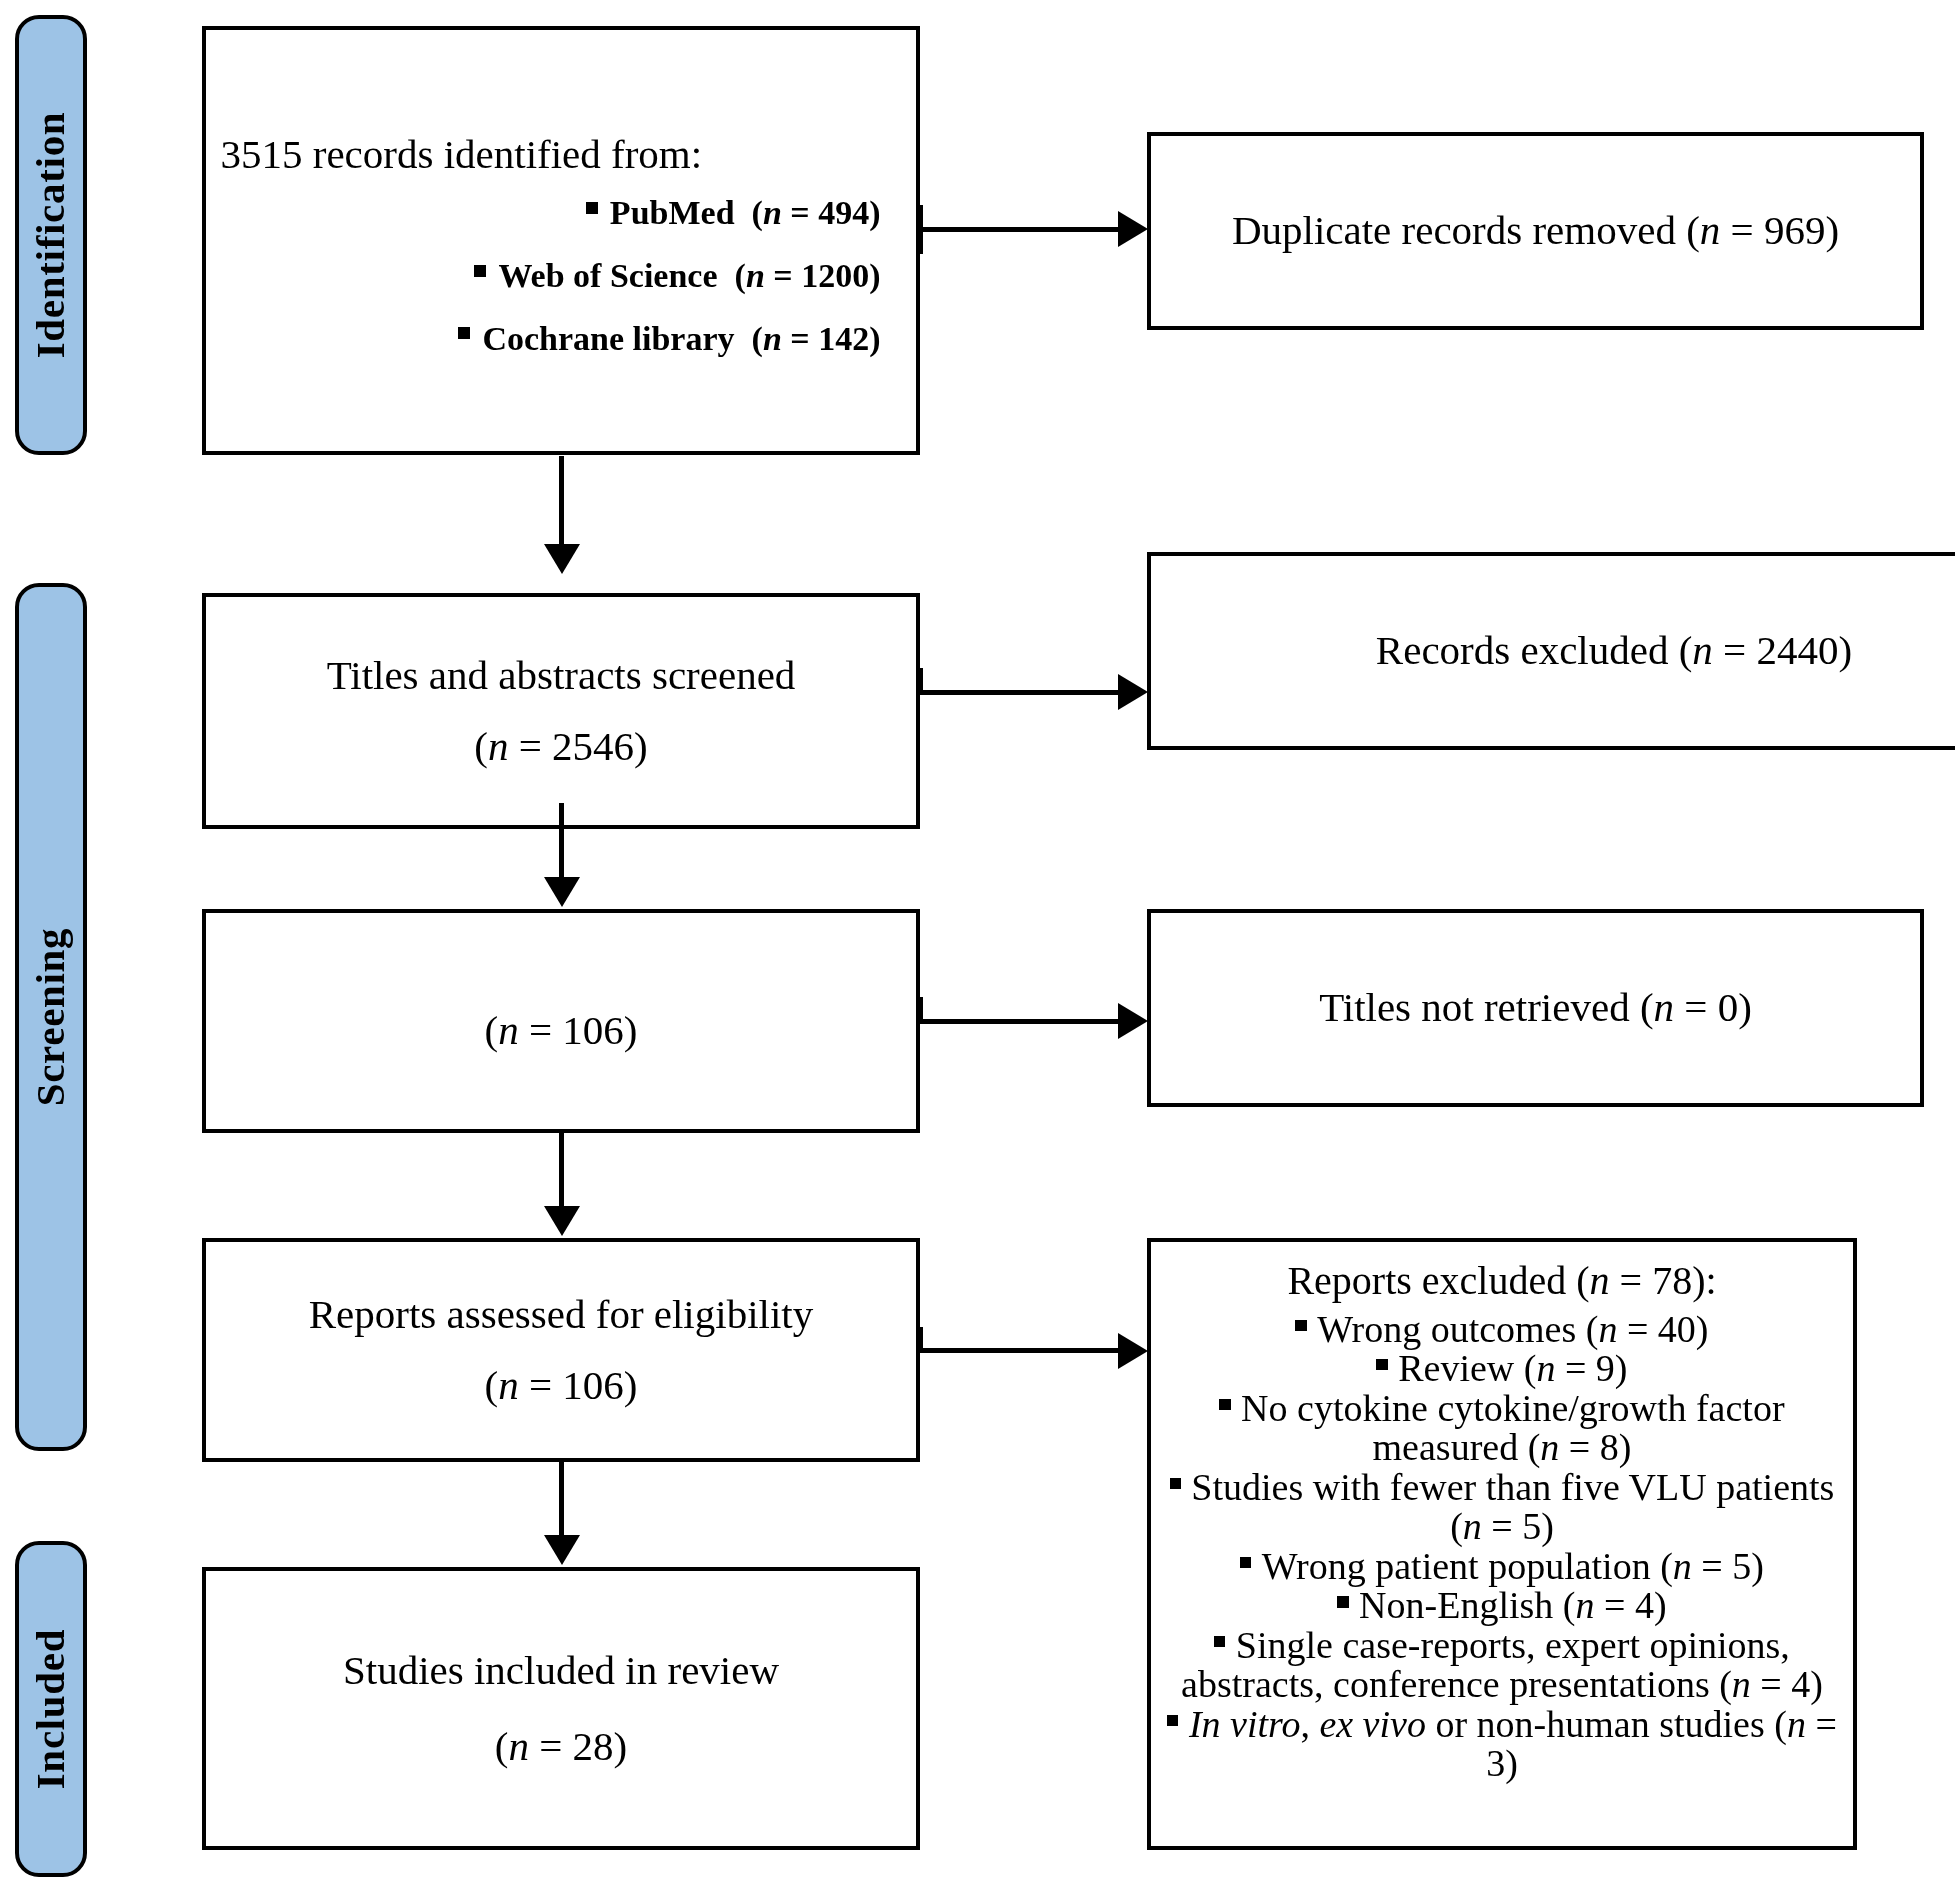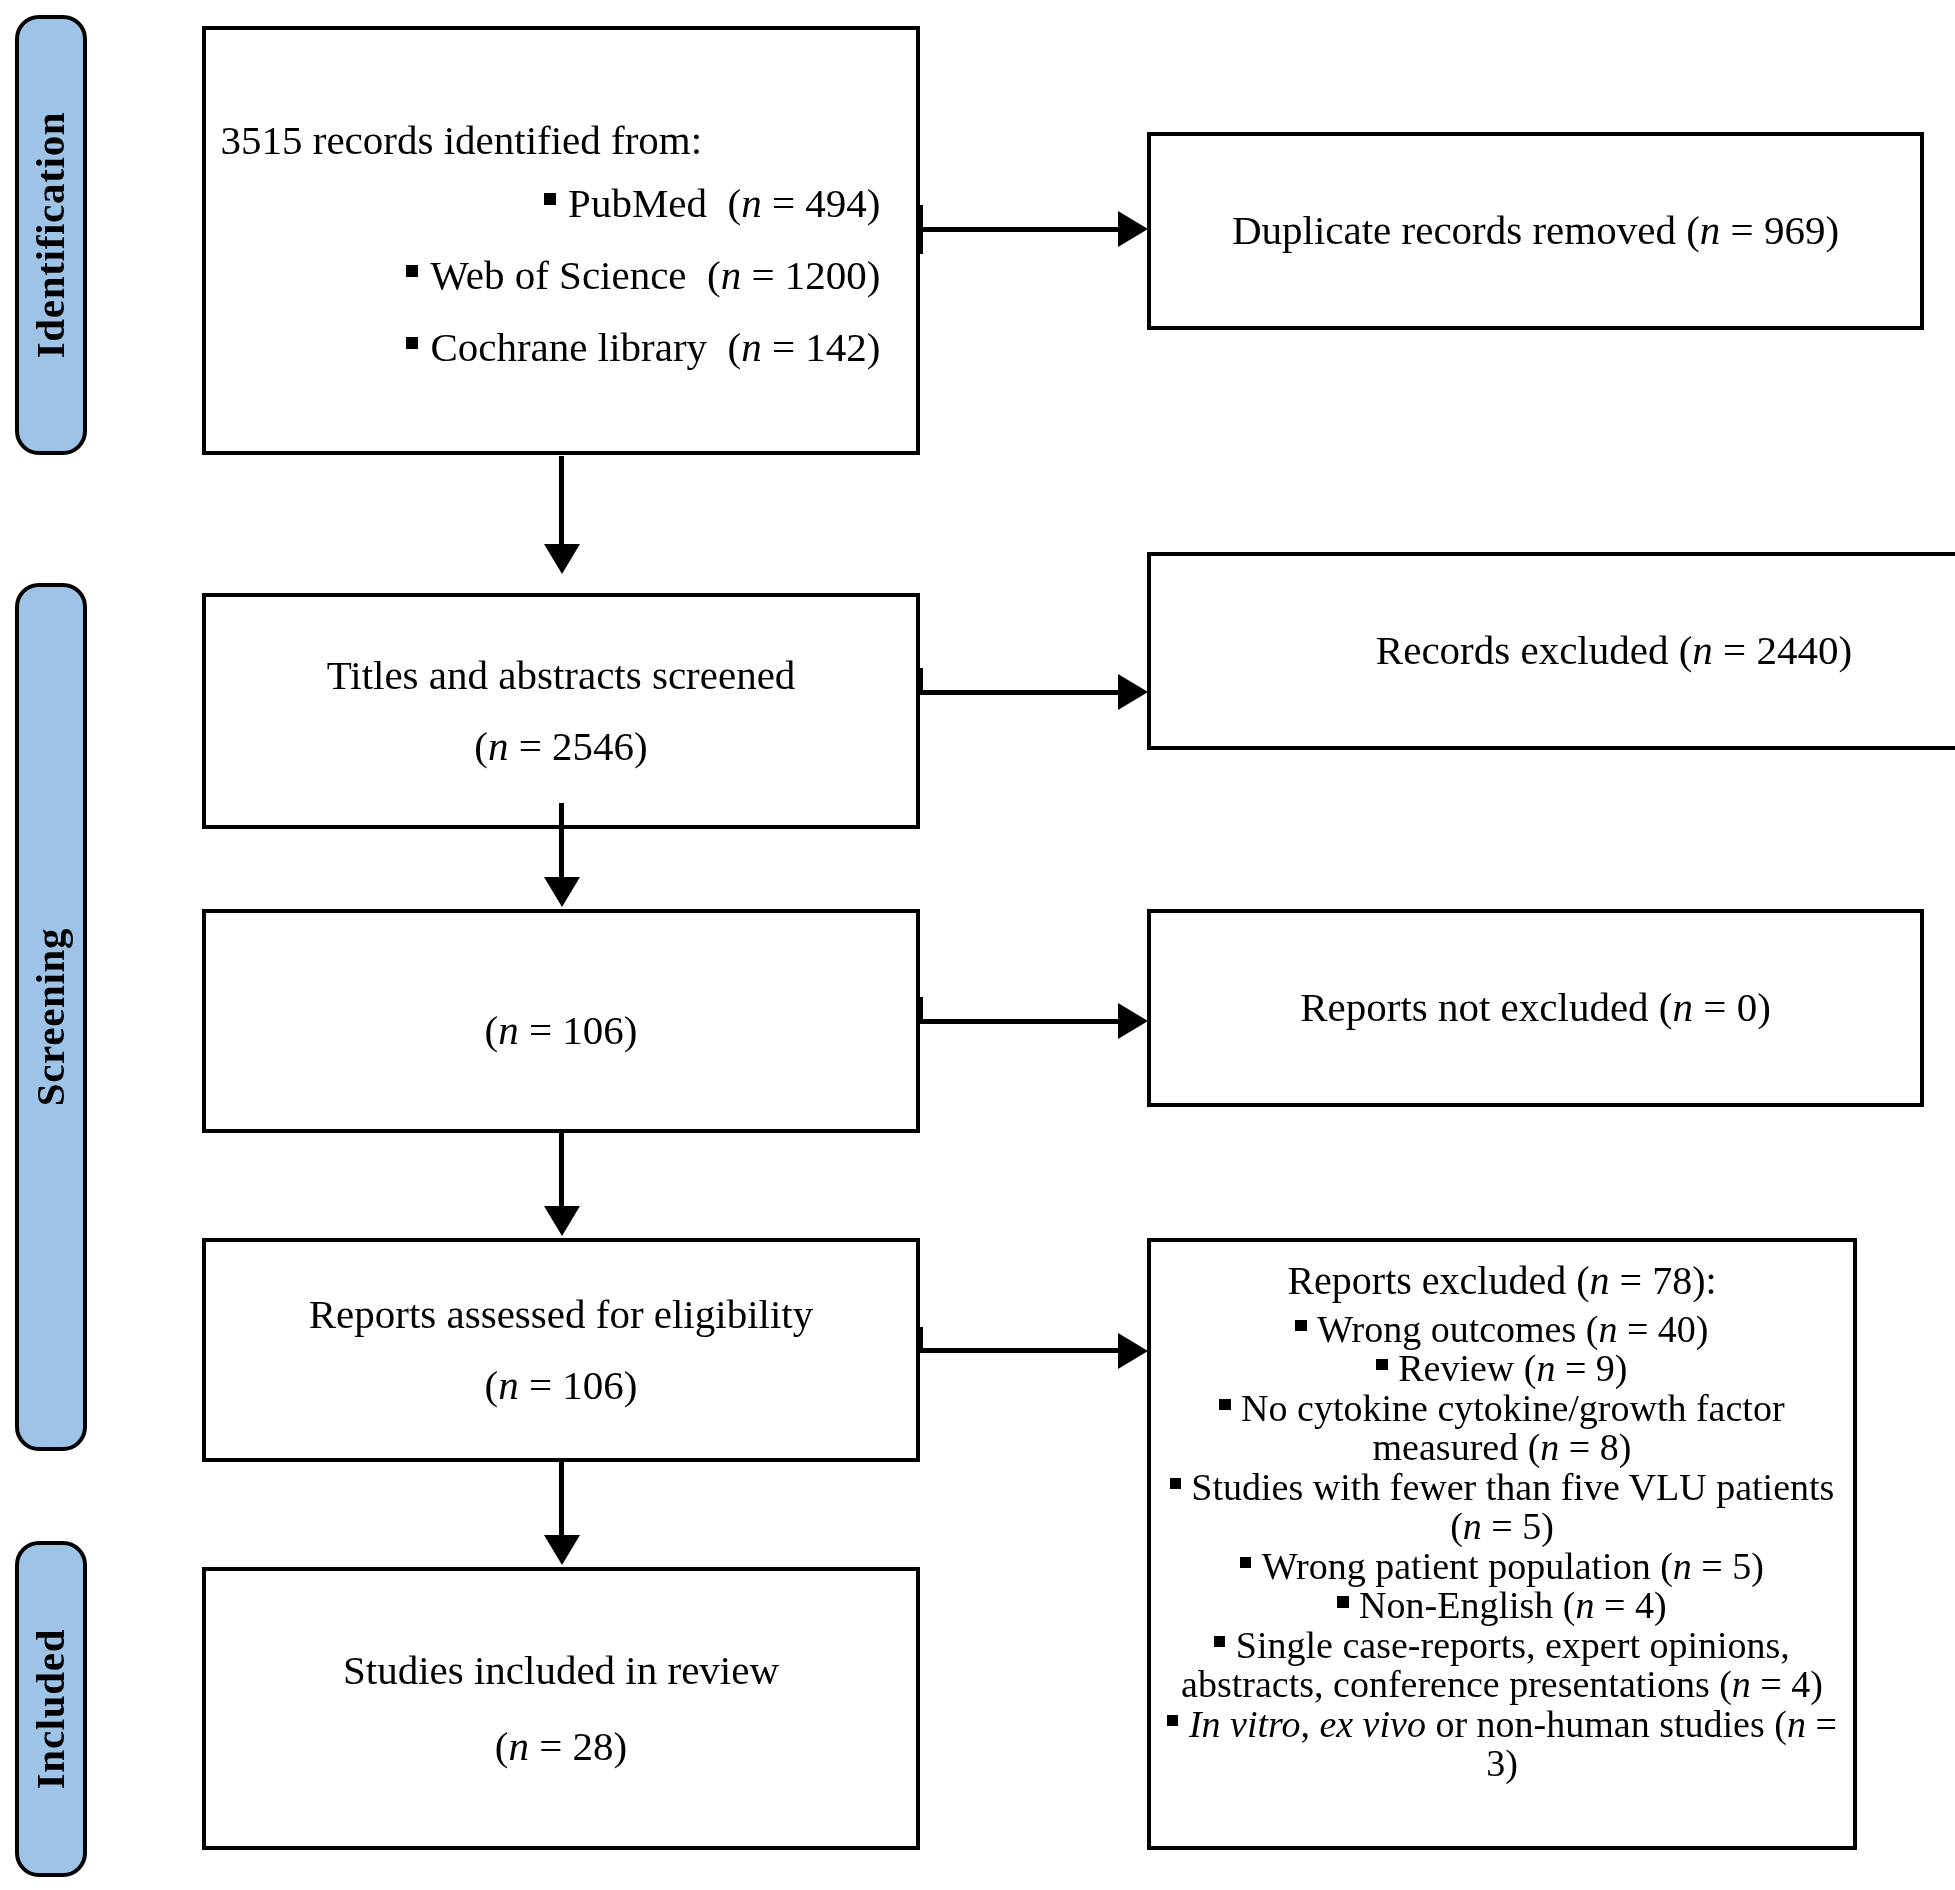--- a/index.html
+++ b/index.html
@@ -69,26 +69,27 @@
   .n-italic { font-style: italic; }
 
   
   ul.bullets {
     list-style: none;
     margin: 0;
     padding: 0;
     width: 100%;
   }
   ul.bullets li {
-    font-size: 41px;
+    font-size: 34px;
     line-height: 1.34;
     color: #000000;
     text-align: right;
     padding: 8.6px 21px 8.6px 0;
     white-space: nowrap;
+    font-weight: bold;
   }
   ul.bullets li .sq {
     display: inline-block;
     width: 12px;
     height: 12px;
     background: #000000;
     vertical-align: 0.30em;
     margin-right: 12px;
   }
 
@@ -214,21 +215,21 @@
   <div class="arrow-down" style="left:544px; top:877px;"></div>
 
   <div class="flow-box" style="left:202px; top:909px; width:718px; height:224px;">
     <div class="box-line" style="margin-top:18.4px;">
       <span>(</span><span class="n-italic">n</span><span>&nbsp;= </span><span>106</span><span>)</span>
     </div>
   </div>
 
   <div class="flow-box" style="left:1147px; top:909px; width:777px; height:198px;">
     <div class="box-line">
-      <span>Reports not excluded</span><span>&nbsp;(</span><span class="n-italic">n</span><span>&nbsp;= </span><span>0</span><span>)</span>
+      <span>Titles not retrieved</span><span>&nbsp;(</span><span class="n-italic">n</span><span>&nbsp;= </span><span>0</span><span>)</span>
     </div>
   </div>
 
   <div class="conn conn-v" style="left:918px; top:997px; height:26px;"></div>
   <div class="conn conn-h" style="left:918px; top:1019px; width:201px;"></div>
   <div class="arrow-right" style="left:1118px; top:1003px;"></div>
 
   <div class="conn conn-v" style="left:559px; top:1132px; height:79px;"></div>
   <div class="arrow-down" style="left:544px; top:1206px;"></div>
 

